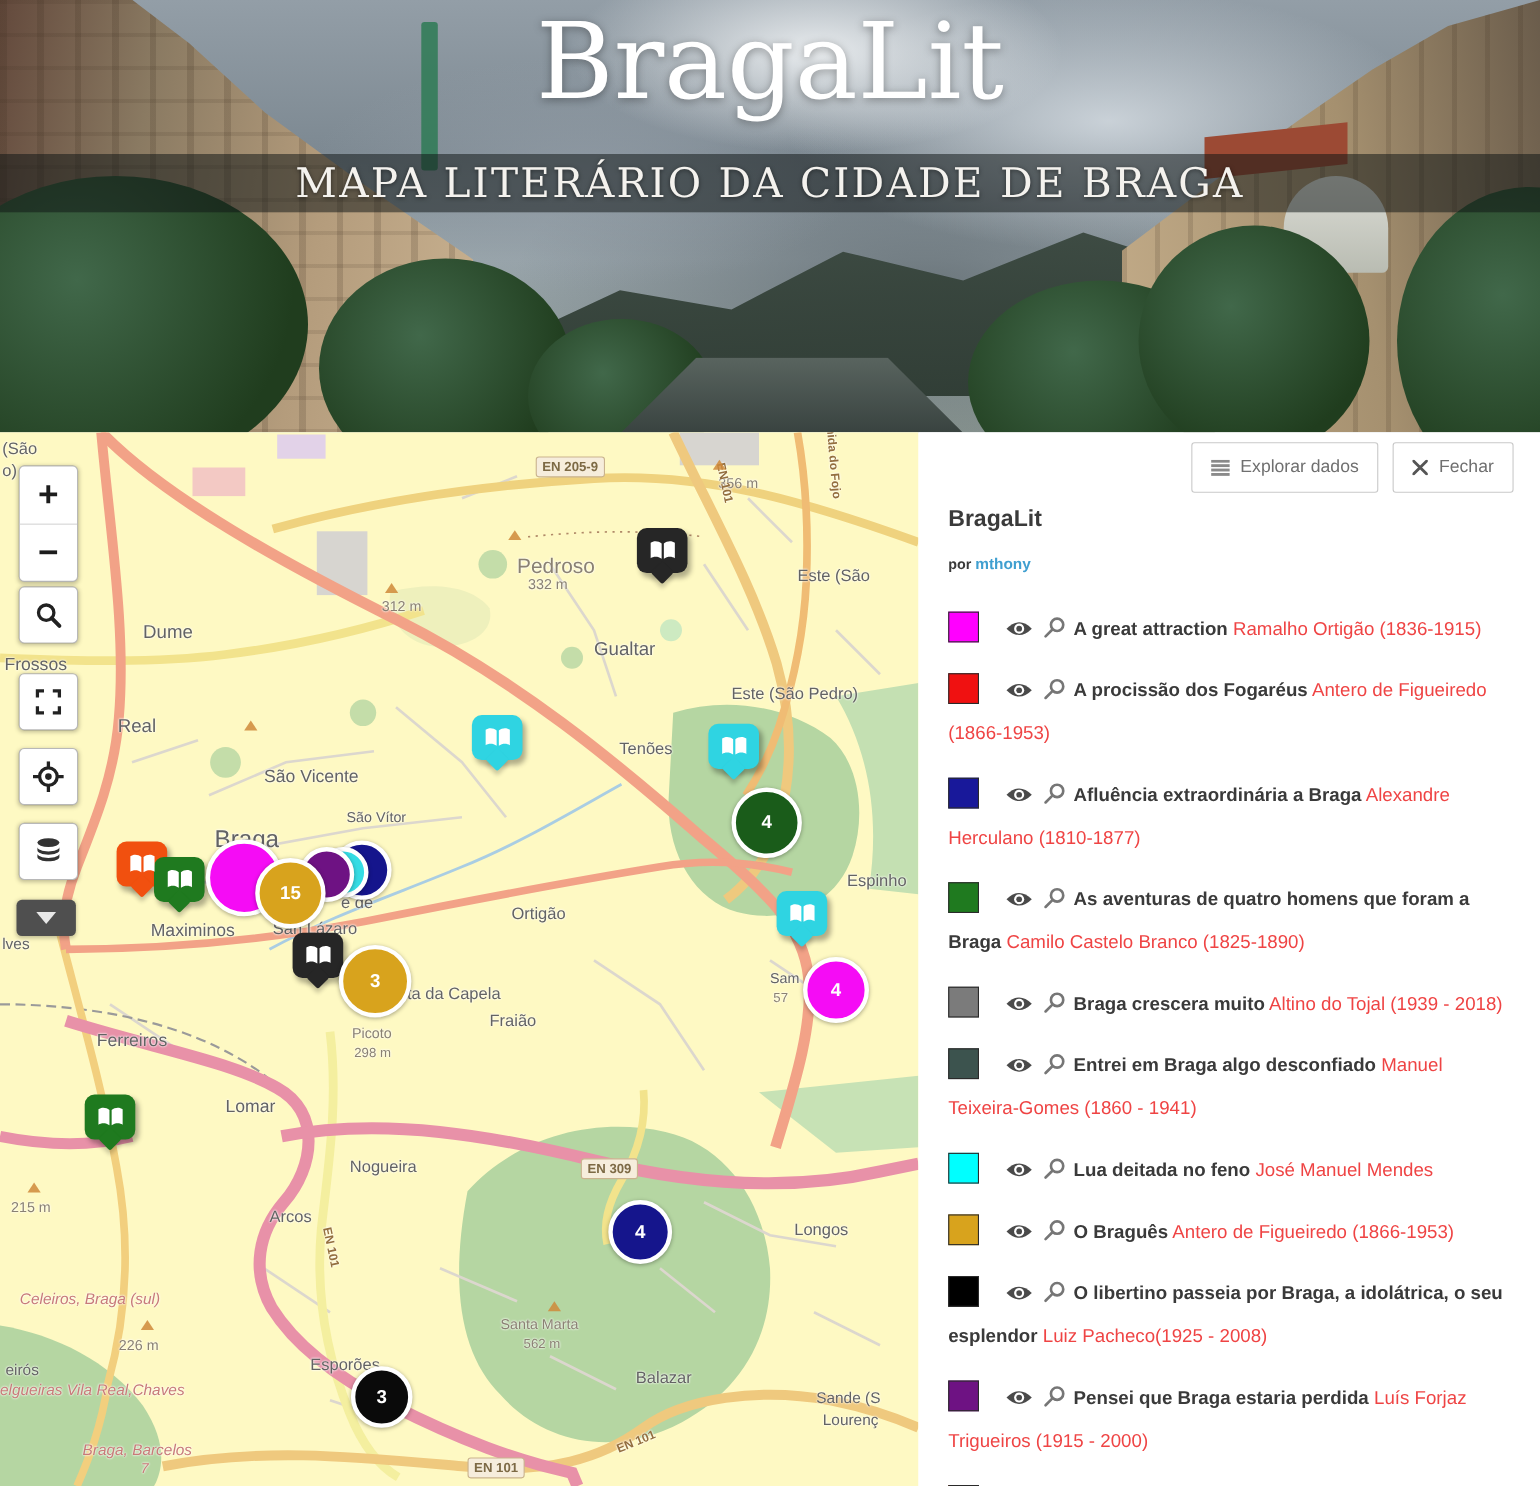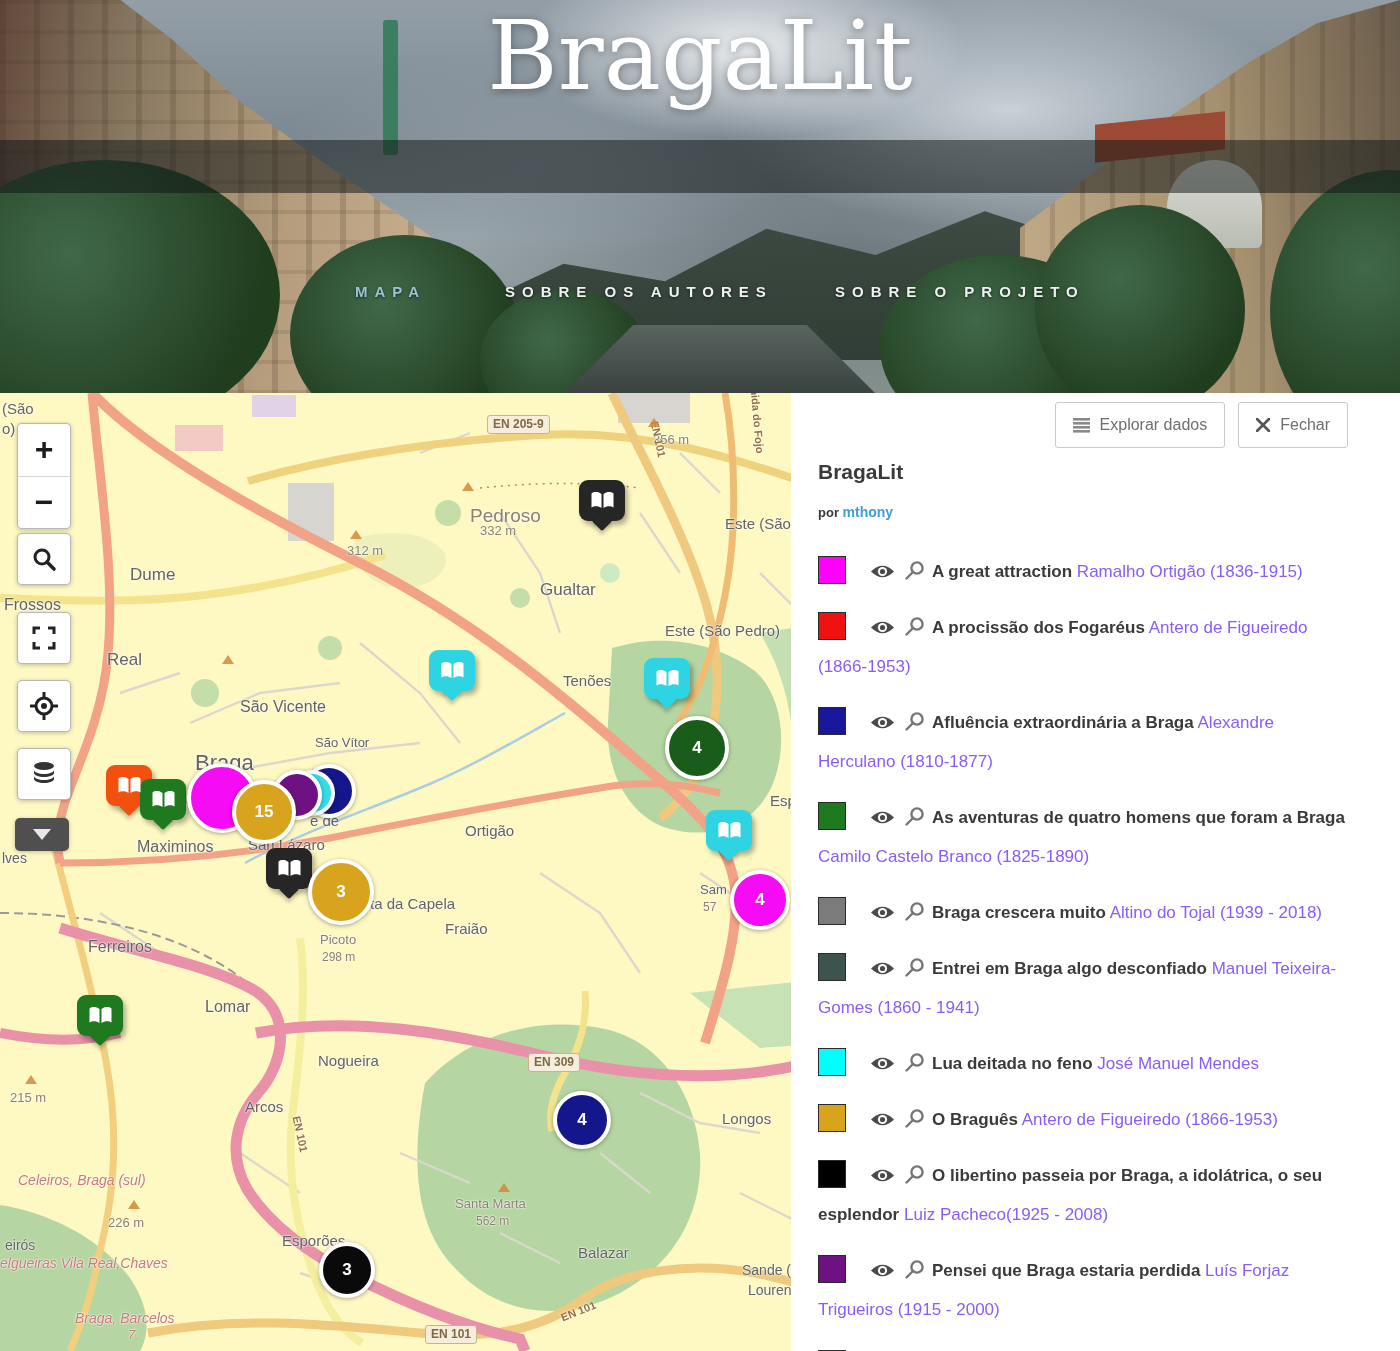--- a/index.html
+++ b/index.html
@@ -55,33 +55,33 @@
 
   .mctl{position:absolute;background:#fff;border:1px solid rgba(0,0,0,.28);border-radius:5px;box-shadow:0 1px 4px rgba(0,0,0,.25);display:flex;align-items:center;justify-content:center;color:#1c1c1c;cursor:pointer;}
   .zoombox{left:17px;top:30px;width:52px;height:104px;flex-direction:column;padding:0;cursor:default;}
   .zoombox .zbtn{flex:1;width:100%;display:flex;align-items:center;justify-content:center;font-size:32px;font-weight:bold;cursor:pointer;}
   .zoombox .zbtn:first-child{border-bottom:1px solid #d5d5d5;}
   .sq{width:52px;height:50px;}
   .chev{left:15px;top:425px;width:54px;height:33px;background:#4f4f4f;border:none;color:#fff;}
   .chev .tri-dn{width:0;height:0;border-left:9px solid transparent;border-right:9px solid transparent;border-top:11px solid #e8e8e8;}
 
   
-  .sidebar{position:absolute;left:791px;top:393px;width:565px;height:958px;background:#fff;box-sizing:border-box;padding:9px 8px 0 27px;overflow:hidden;}
+  .sidebar{position:absolute;left:835px;top:393px;width:565px;height:958px;background:#fff;box-sizing:border-box;padding:9px 24px 0 27px;overflow:hidden;}
   .btnrow{display:flex;justify-content:flex-end;gap:13px;padding-right:0;}
   .btn{height:46px;padding:0 17px;font-size:16px;color:#6f6f6f;background:#fff;border:1px solid #c9c9c9;border-radius:3px;display:flex;align-items:center;gap:10px;cursor:pointer;font-family:"Liberation Sans",sans-serif;}
   .panel-title{font-size:21px;font-weight:bold;color:#3a3a3a;margin:12px 0 20px;}
   .byline{font-size:13px;font-weight:bold;color:#3a3a3a;margin-bottom:20px;}
   .byline a{font-size:14px;color:#3f9fd0;text-decoration:none;font-weight:bold;cursor:pointer;}
   .legend{margin-top:32px;}
   .legend-row{font-size:17px;line-height:39px;margin-bottom:17px;color:#3a3a3a;}
   .swatch{display:inline-block;width:26px;height:26px;border:1px solid #2a2a2a;vertical-align:-7px;margin-right:15px;}
   .icon-eye{vertical-align:-2px;margin:0 9px;cursor:pointer;}
   .icon-mag{vertical-align:-4px;margin-right:7px;cursor:pointer;}
   .lt{font-weight:bold;}
-  .la{color:#8b5cf6;text-decoration:none;cursor:pointer;}
+  .la{color:#ef4444;text-decoration:none;cursor:pointer;}
 </style>
 </head>
 <body>
 
 <div class="header">
   <div class="sky"></div>
   <div class="mountain"></div>
   <div class="bld-left"></div>
   <div class="bld-right"></div>
   <div class="roof"></div>
@@ -89,25 +89,21 @@
   <div class="sign"></div>
   <div class="tree" style="left:-70px;top:160px;width:350px;height:270px;"></div>
   <div class="tree" style="left:290px;top:235px;width:230px;height:200px;"></div>
   <div class="tree" style="left:480px;top:290px;width:170px;height:140px;"></div>
   <div class="tree" style="left:880px;top:255px;width:240px;height:185px;"></div>
   <div class="tree" style="left:1035px;top:205px;width:210px;height:210px;"></div>
   <div class="tree" style="left:1270px;top:170px;width:240px;height:280px;"></div>
   <div class="street"></div>
   <div class="band"></div>
   <div class="site-title">BragaLit</div>
-  <div class="nav">
-    <a class="active">MAPA</a>
-    <a>SOBRE OS AUTORES</a>
-    <a>SOBRE O PROJETO</a>
-  </div>
+  <div class="subtitle">MAPA LITERÁRIO DA CIDADE DE BRAGA</div>
 </div>
 
 <div class="map">
   <svg class="basemap" width="835" height="958" viewBox="0 0 835 958">
 
     <rect x="252" y="2" width="44" height="22" fill="#e2d2e8"></rect>
     <rect x="175" y="32" width="48" height="26" fill="#f3c9c4"></rect>
     <rect x="618" y="0" width="72" height="30" fill="#d7d5d0"></rect>
     <rect x="288" y="90" width="46" height="58" fill="#d7d5d0"></rect>
     <path d="M425,690 C470,640 540,622 605,636 C660,648 695,700 700,760 C703,820 675,870 620,900 C560,932 495,920 455,875 C420,840 408,780 425,690 Z" fill="#b5d6a2"></path>

